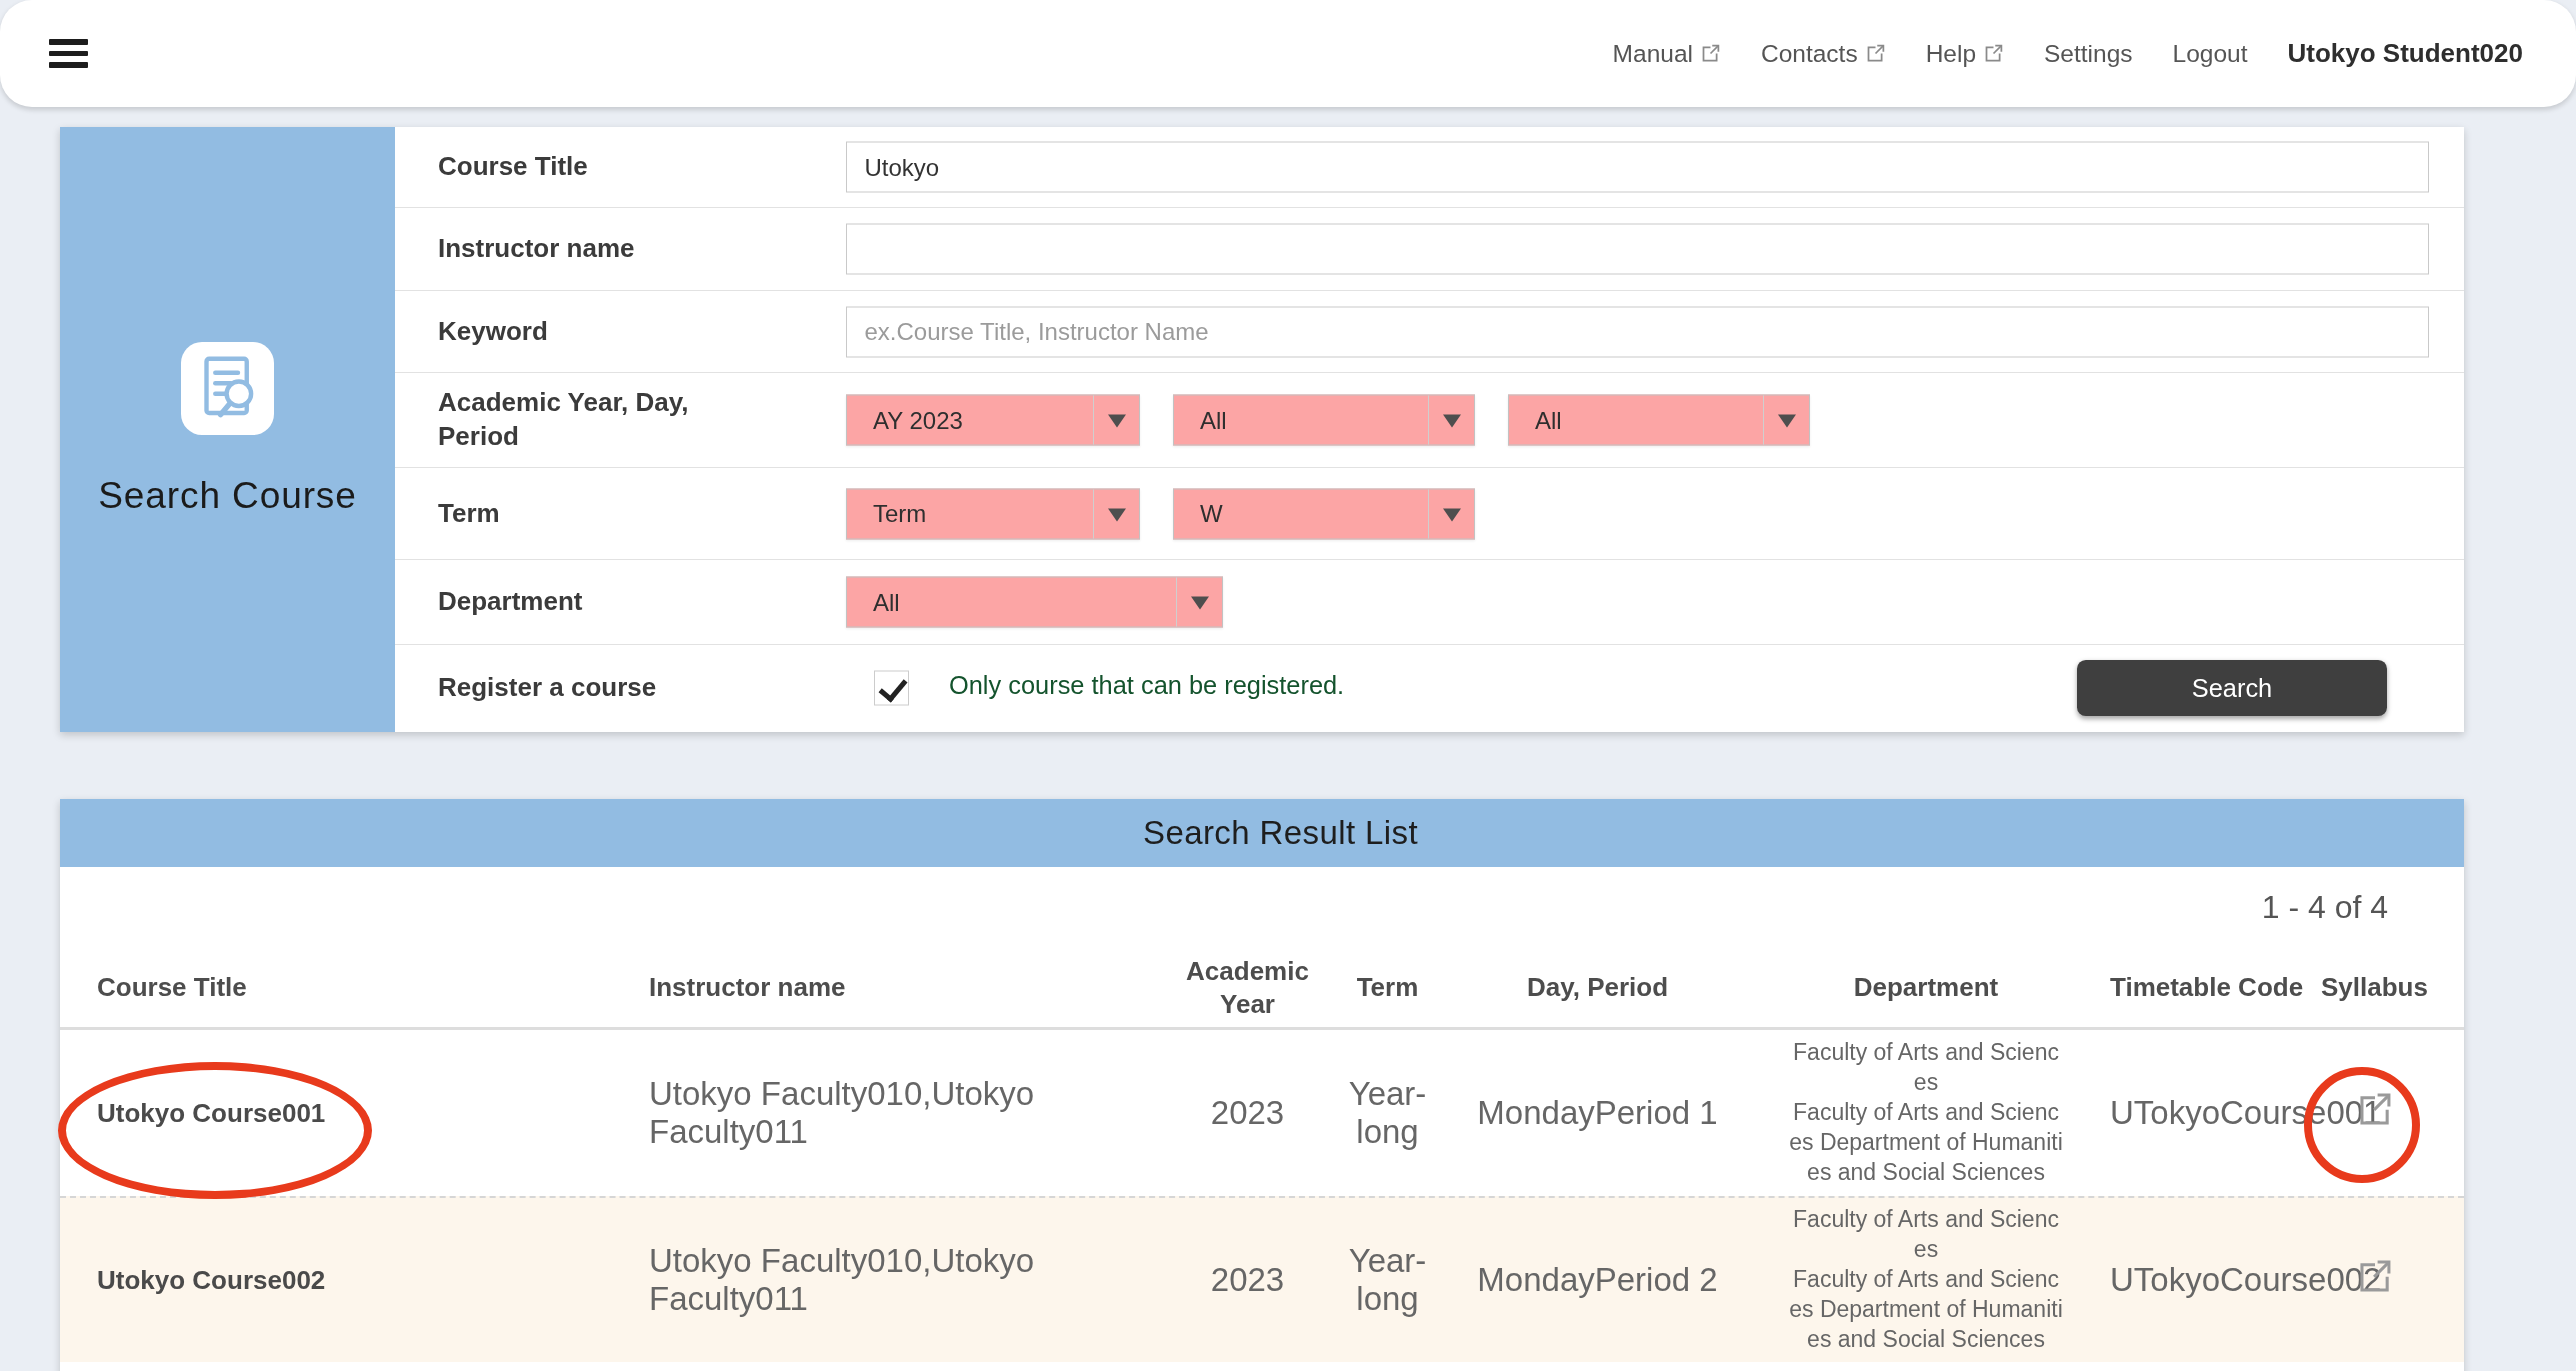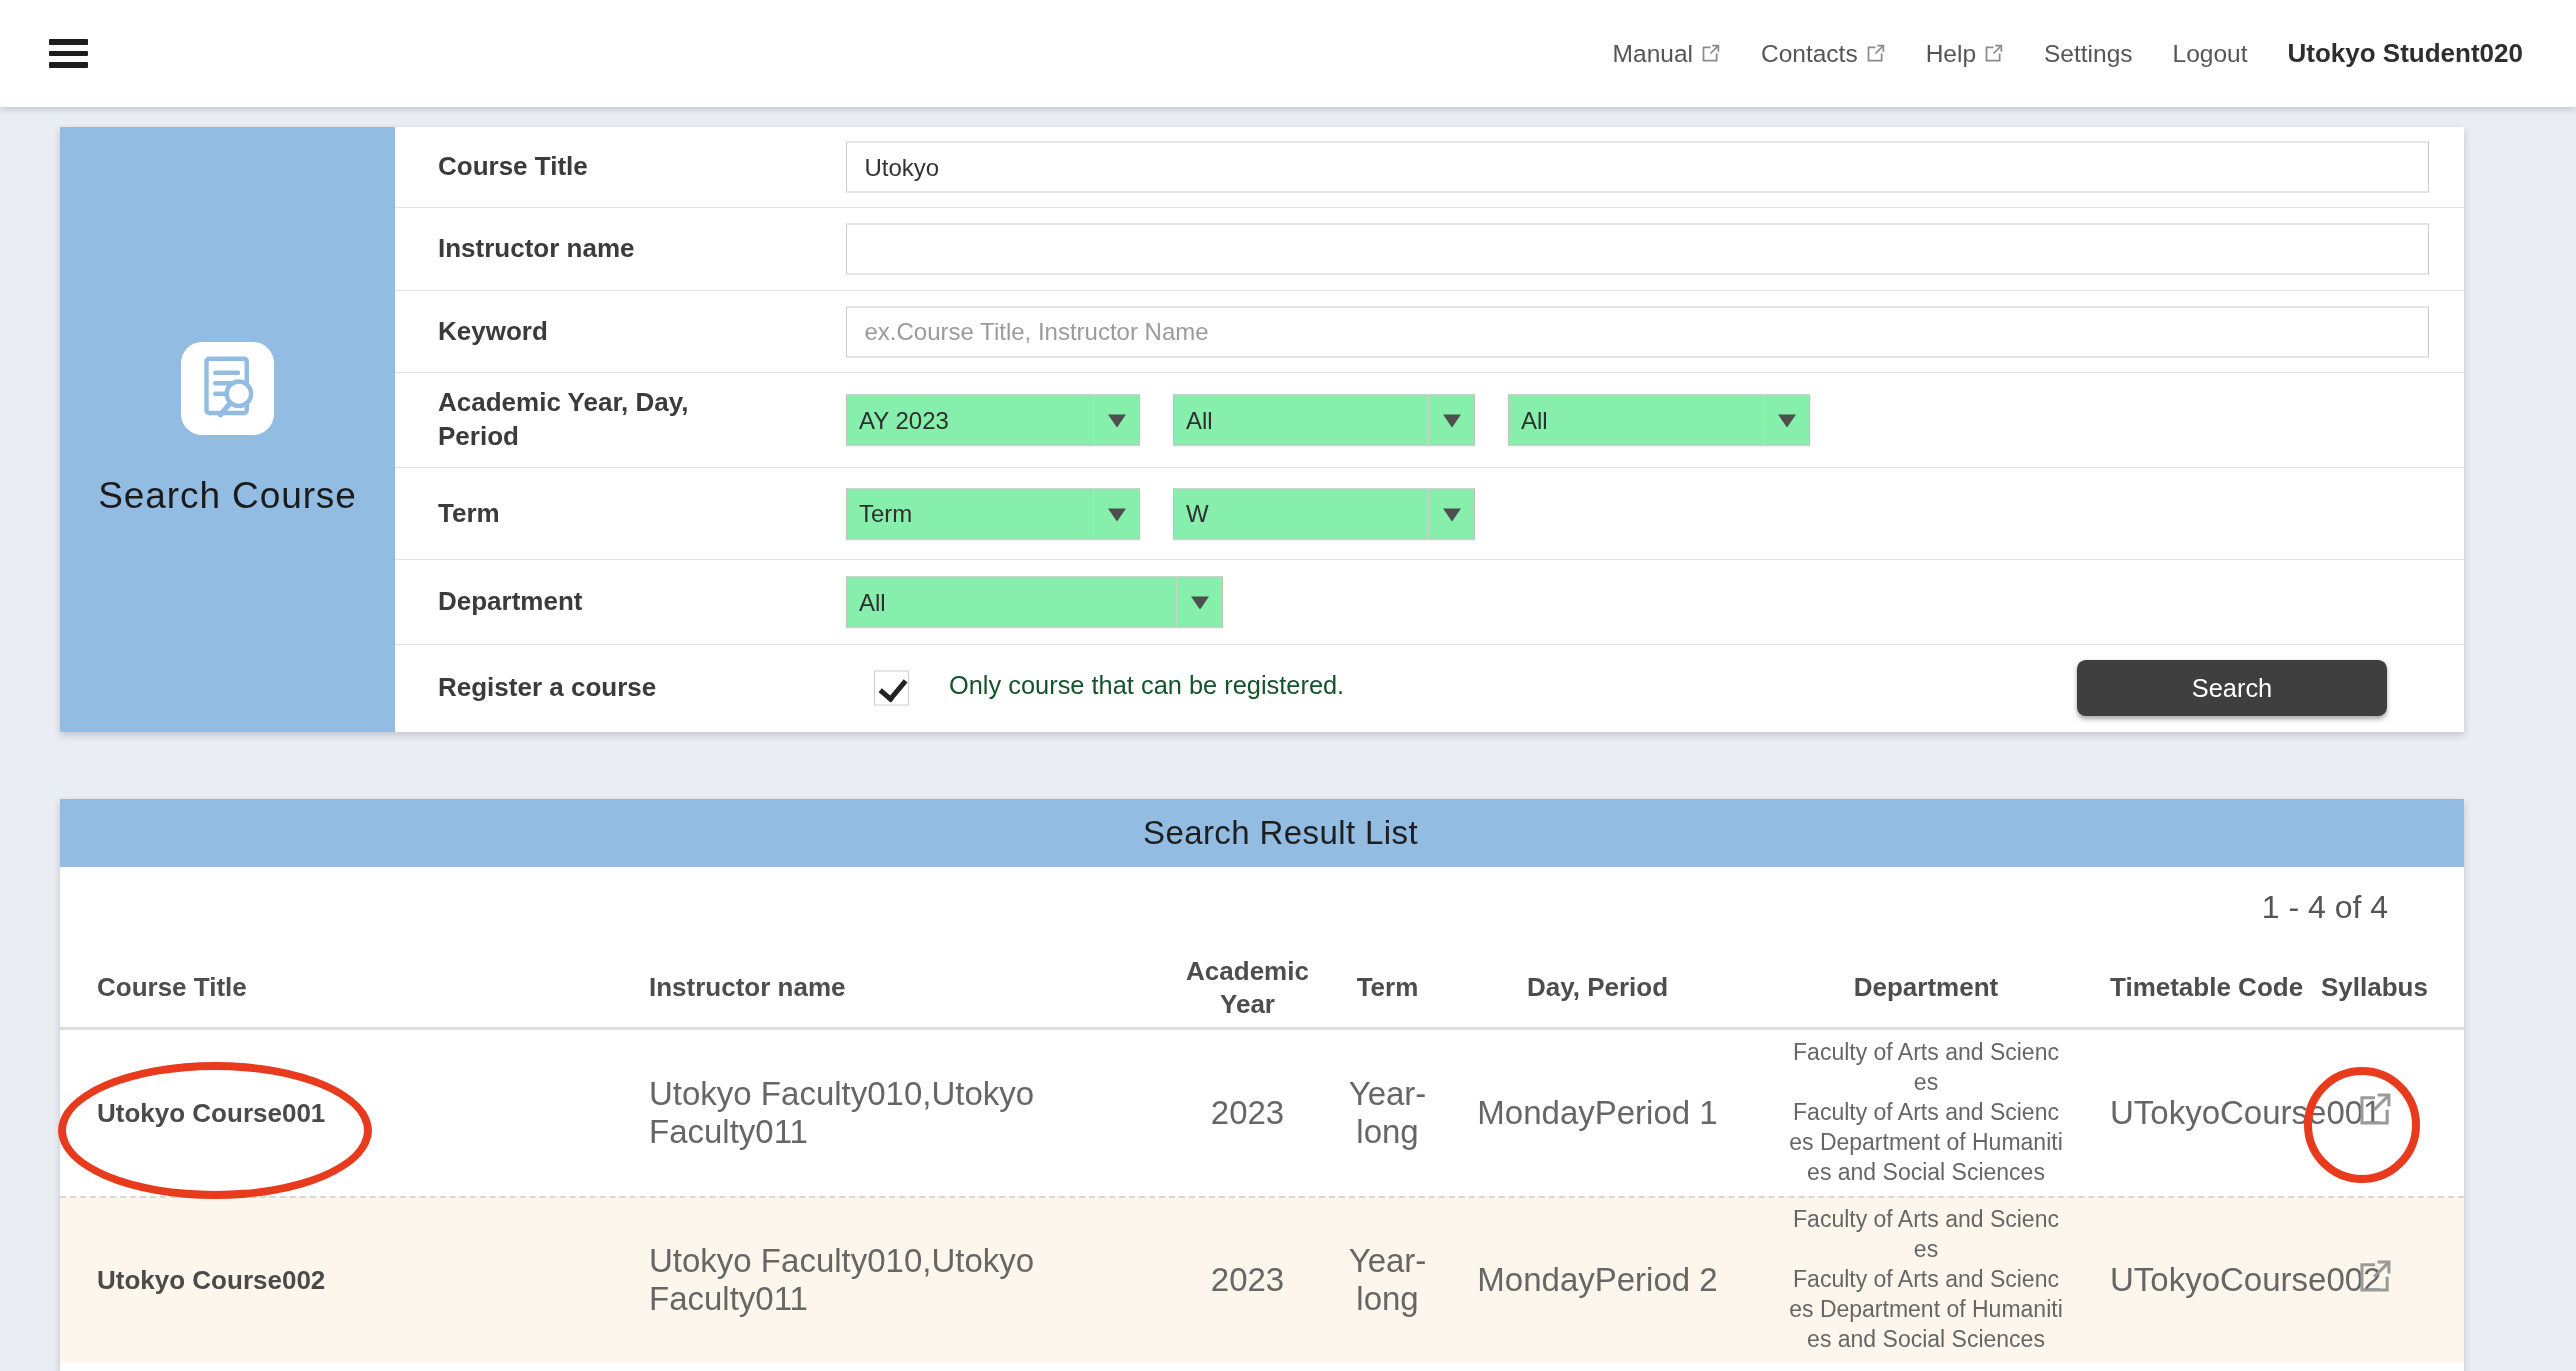--- a/index.html
+++ b/index.html
@@ -14,21 +14,21 @@
   body{
     background:var(--page);
     font-family:"Liberation Sans", sans-serif;
     position:relative;
     color:#444;
   }
   
   .topbar{
     position:absolute;left:0;top:0;width:2576px;height:107px;
     background:#fff;box-shadow:0 2.6px 5.3px rgba(0,0,0,.15);
-    display:flex;align-items:center;
+    display:flex;align-items:center;border-radius:32px;
   }
   .hamburger{margin-left:49px;width:39px;cursor:pointer;}
   .hamburger span{display:block;width:39px;height:5.3px;background:#1d1d1d;margin:6.1px 0;border-radius:0.9px;}
   .topnav{margin-left:auto;margin-right:53px;display:flex;align-items:center;gap:40px;}
   .nav-item{display:flex;align-items:center;gap:7px;font-size:24.5px;color:#555;cursor:pointer;white-space:nowrap;}
   .nav-item svg{stroke:#8a8a8a;}
   .username{font-size:26px;font-weight:bold;color:#2e2e2e;white-space:nowrap;}
   
   .card{position:absolute;background:#fff;box-shadow:0 2.6px 8px rgba(0,0,0,.18);}
   
@@ -52,22 +52,22 @@
   .row-controls{
     position:absolute;left:451px;right:35px;top:50%;transform:translateY(-50%);
     display:flex;align-items:flex-start;gap:33px;
   }
   .text-input{
     flex:1;height:51px;border:1.8px solid #c9c9c9;background:#fff;
     font-family:"Liberation Sans",sans-serif;font-size:24px;color:#333;padding:0 17.5px;outline:none;
   }
   .text-input::placeholder{color:#9b9b9b;}
   .select{
-    position:relative;height:51px;border:1.8px solid #c2c2c2;background:#86efac;
-    display:flex;align-items:center;padding-left:12px;cursor:pointer;
+    position:relative;height:51px;border:1.8px solid #c2c2c2;background:#fca5a5;
+    display:flex;align-items:center;padding-left:26px;cursor:pointer;
     box-shadow:0 1.8px 2.6px rgba(0,0,0,.07);
   }
   .select-value{font-size:24px;color:#2f2f2f;}
   .select-arrow{
     position:absolute;right:0;top:0;bottom:0;width:46px;border-left:1.8px solid #cfcfcf;
     display:flex;align-items:center;justify-content:center;
   }
   .select-arrow::after{
     content:"";width:0;height:0;border:9.6px solid transparent;border-top:13px solid #4e4e4e;margin-top:11.4px;
   }

